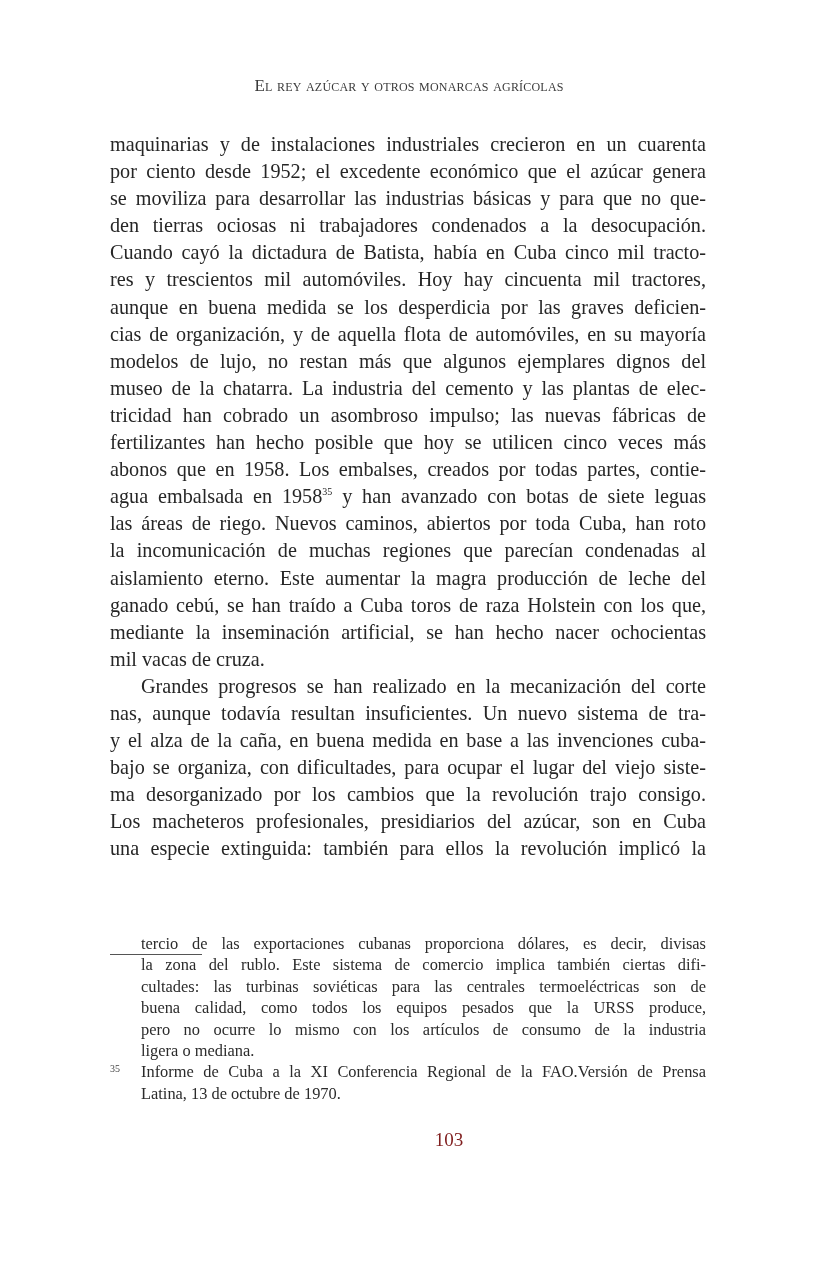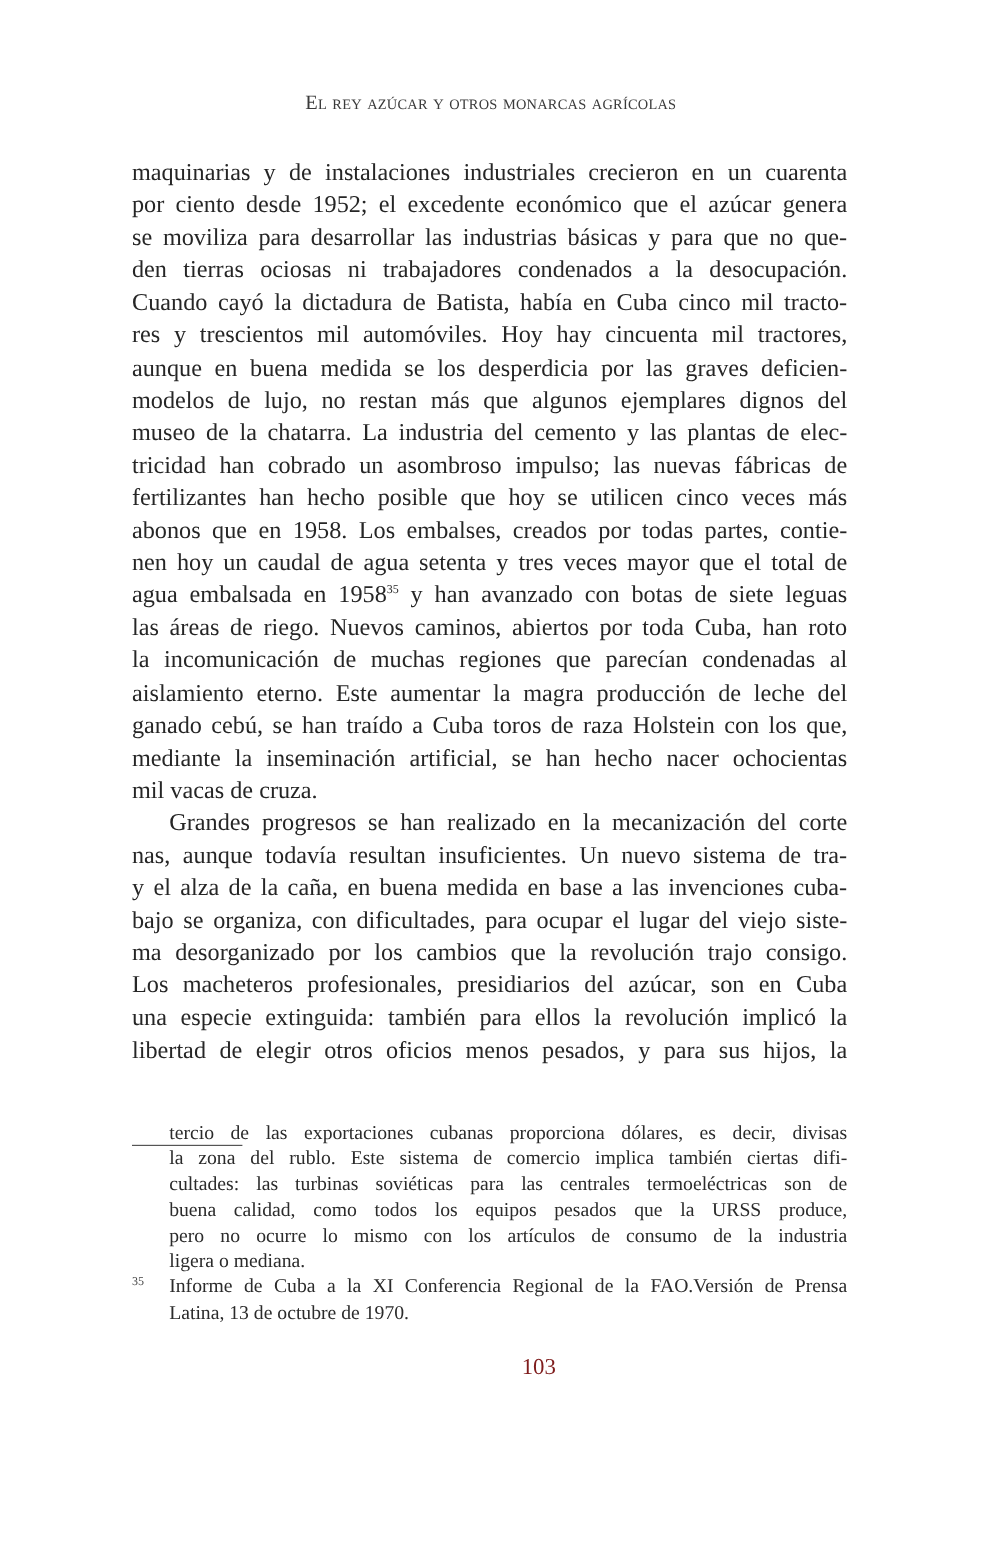--- a/index.html
+++ b/index.html
@@ -118,43 +118,42 @@
 
   <div class="body-text">
     <div>
       <span class="line">maquinarias y de instalaciones industriales crecieron en un cuarenta</span>
       <span class="line">por ciento desde 1952; el excedente económico que el azúcar genera</span>
       <span class="line">se moviliza para desarrollar las industrias básicas y para que no que-</span>
       <span class="line">den tierras ociosas ni trabajadores condenados a la desocupación.</span>
       <span class="line">Cuando cayó la dictadura de Batista, había en Cuba cinco mil tracto-</span>
       <span class="line">res y trescientos mil automóviles. Hoy hay cincuenta mil tractores,</span>
       <span class="line">aunque en buena medida se los desperdicia por las graves deficien-</span>
+      <span class="line">cias de organización, y de aquella flota de automóviles, en su mayoría</span>
       <span class="line">modelos de lujo, no restan más que algunos ejemplares dignos del</span>
       <span class="line">museo de la chatarra. La industria del cemento y las plantas de elec-</span>
       <span class="line">tricidad han cobrado un asombroso impulso; las nuevas fábricas de</span>
       <span class="line">fertilizantes han hecho posible que hoy se utilicen cinco veces más</span>
       <span class="line">abonos que en 1958. Los embalses, creados por todas partes, contie-</span>
-      <span class="line">nen hoy un caudal de agua setenta y tres veces mayor que el total de</span>
       <span class="line"><span>agua embalsada en 1958</span><sup class="ref">35</sup><span> y han avanzado con botas de siete leguas</span></span>
       <span class="line">las áreas de riego. Nuevos caminos, abiertos por toda Cuba, han roto</span>
       <span class="line">la incomunicación de muchas regiones que parecían condenadas al</span>
       <span class="line">aislamiento eterno. Este aumentar la magra producción de leche del</span>
       <span class="line">ganado cebú, se han traído a Cuba toros de raza Holstein con los que,</span>
       <span class="line">mediante la inseminación artificial, se han hecho nacer ochocientas</span>
       <span class="line last">mil vacas de cruza.</span>
     </div>
     <div>
       <span class="line indent">Grandes progresos se han realizado en la mecanización del corte</span>
       <span class="line">nas, aunque todavía resultan insuficientes. Un nuevo sistema de tra-</span>
       <span class="line">y el alza de la caña, en buena medida en base a las invenciones cuba-</span>
       <span class="line">bajo se organiza, con dificultades, para ocupar el lugar del viejo siste-</span>
       <span class="line">ma desorganizado por los cambios que la revolución trajo consigo.</span>
       <span class="line">Los macheteros profesionales, presidiarios del azúcar, son en Cuba</span>
       <span class="line">una especie extinguida: también para ellos la revolución implicó la</span>
-      <span class="line">libertad de elegir otros oficios menos pesados, y para sus hijos, la</span>
     </div>
   </div>
 
   <div class="fn-rule"></div>
 
   <div class="footnotes">
     <div class="fn-block">
       <span class="line">tercio de las exportaciones cubanas proporciona dólares, es decir, divisas</span>
       <span class="line">la zona del rublo. Este sistema de comercio implica también ciertas difi-</span>
       <span class="line">cultades: las turbinas soviéticas para las centrales termoeléctricas son de</span>

